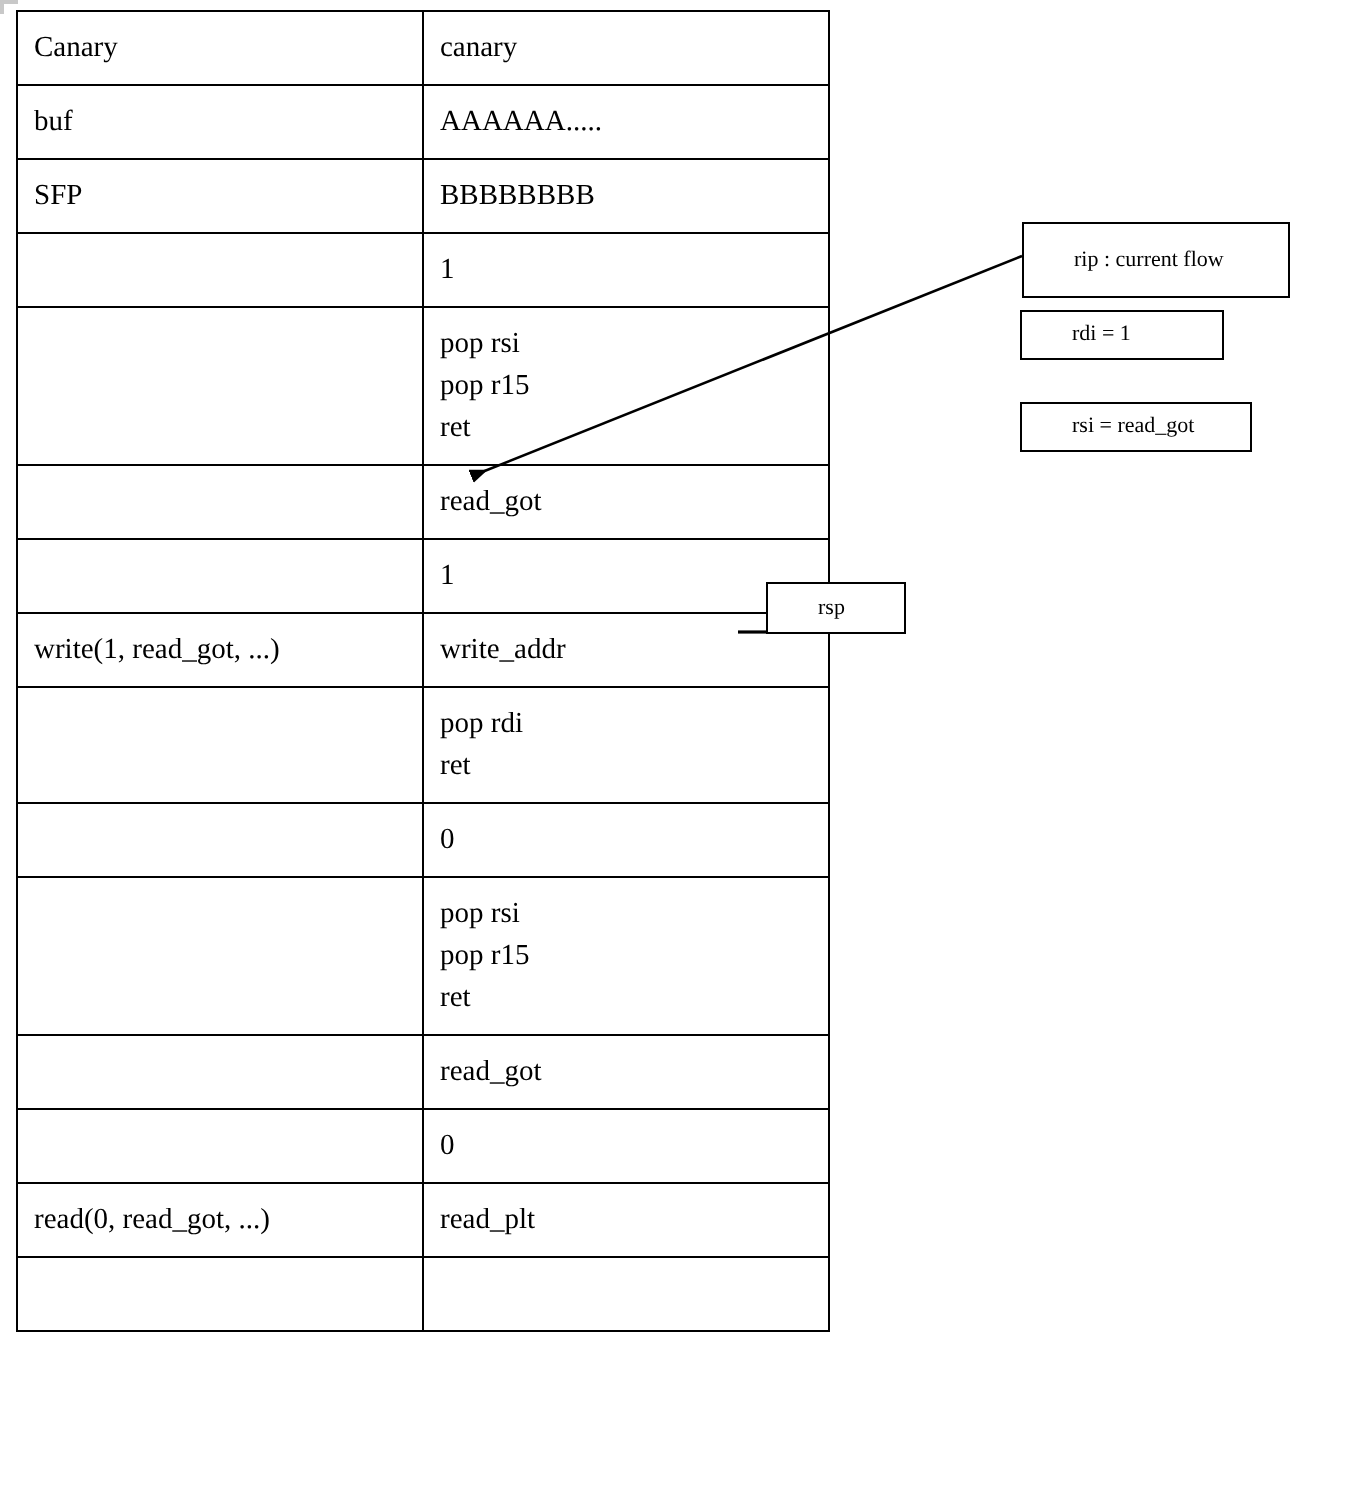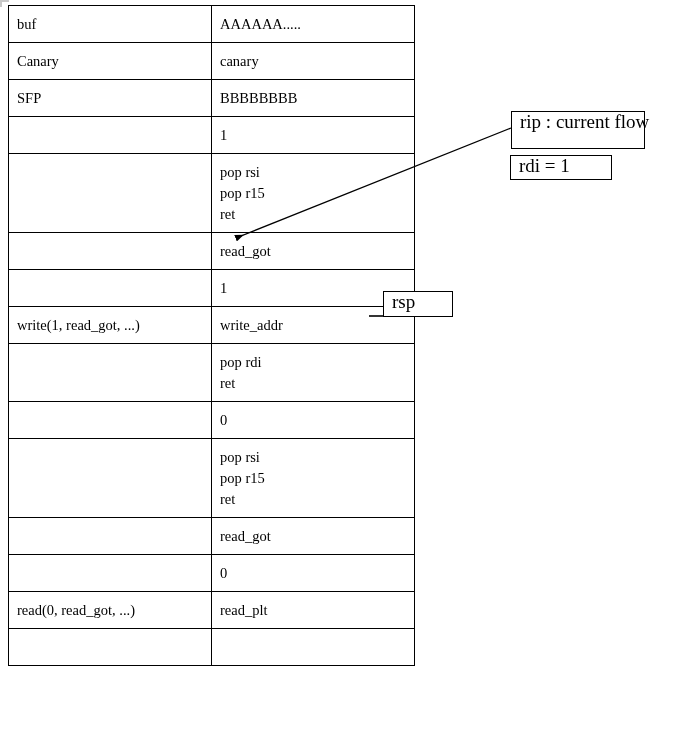--- a/index.html
+++ b/index.html
@@ -51,24 +51,25 @@
   .r2 { height: 49px; }
   .r3 { height: 70px; }
   .cell-lines { display: block; }
   .cell-lines span { display: block; }
 
   
   .note-box {
     position: absolute;
     border: 1.6px solid #000000;
     background: #ffffff;
-    font-size: 19px;
+    font-size: 11px;
     line-height: 1;
     display: flex;
-    padding-left: 8px;
+    align-items: center;
+    padding-left: 25px;
     box-sizing: border-box;
     white-space: nowrap;
   }
   #note-rip { left: 511px; top: 111px; width: 134px; height: 38px; }
   #note-rdi { left: 510px; top: 155px; width: 102px; height: 25px; }
   #note-rsi { left: 510px; top: 201px; width: 116px; height: 25px; }
   #note-rsp { left: 383px; top: 291px; width: 70px;  height: 26px; }
 
   
   #overlay {
@@ -83,32 +84,32 @@
 </head>
 <body>
 
 <div id="canvas">
 
   <div class="corner-mark"></div>
 
   <table id="stack-table">
     <tbody>
         <tr class="r1">
+          <td class="col-label r1">Canary</td>
+          <td class="col-value r1">
+            <span class="cell-lines">
+              <span>canary</span>
+            </span>
+          </td>
+        </tr>
+        <tr class="r1">
           <td class="col-label r1">buf</td>
           <td class="col-value r1">
             <span class="cell-lines">
               <span>AAAAAA.....</span>
-            </span>
-          </td>
-        </tr>
-        <tr class="r1">
-          <td class="col-label r1">Canary</td>
-          <td class="col-value r1">
-            <span class="cell-lines">
-              <span>canary</span>
             </span>
           </td>
         </tr>
         <tr class="r1">
           <td class="col-label r1">SFP</td>
           <td class="col-value r1">
             <span class="cell-lines">
               <span>BBBBBBBB</span>
             </span>
           </td>
@@ -211,20 +212,23 @@
           <td class="col-value r1"></td>
         </tr>
       </tbody>
   </table>
 
   <div class="note-box" id="note-rip">
     <span>rip : current flow</span>
   </div>
   <div class="note-box" id="note-rdi">
     <span>rdi = 1</span>
+  </div>
+  <div class="note-box" id="note-rsi">
+    <span>rsi = read_got</span>
   </div>
   <div class="note-box" id="note-rsp">
     <span>rsp</span>
   </div>
 
   <svg id="overlay" viewBox="0 0 681 747" xmlns="http://www.w3.org/2000/svg">
     <defs>
       <marker id="arrowhead" markerWidth="9" markerHeight="7" refX="8.5" refY="3.5" orient="auto" markerUnits="userSpaceOnUse">
         <polygon points="0 0, 9 3.5, 0 7" fill="#000000" transform="rotate(180 4.5 3.5)"></polygon>
       </marker>

